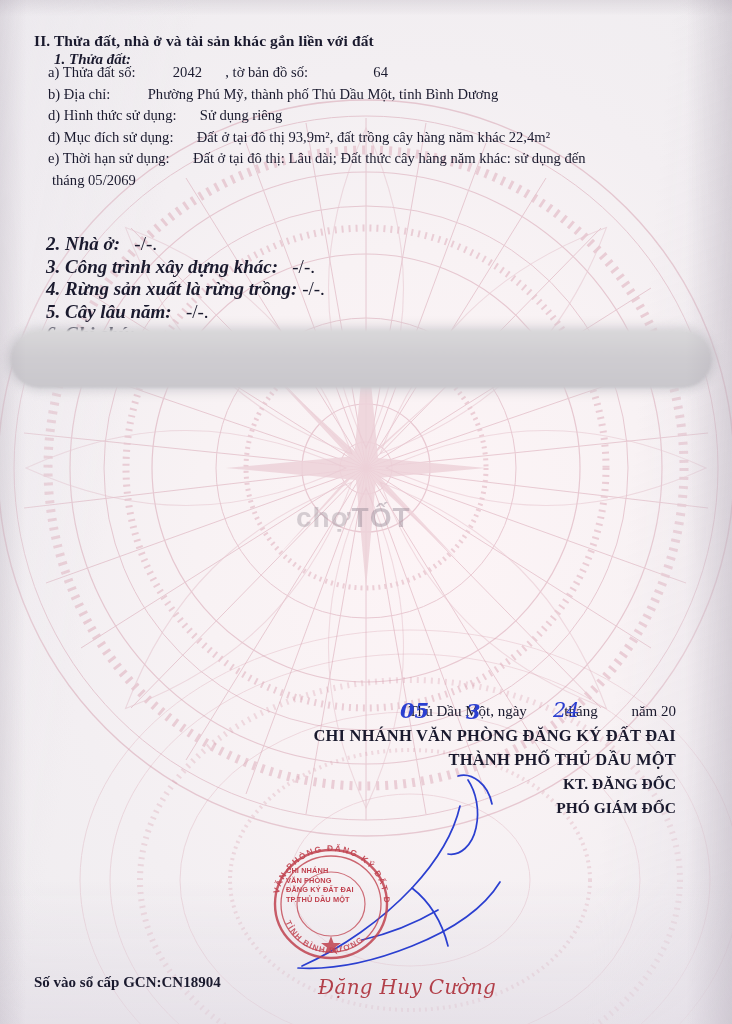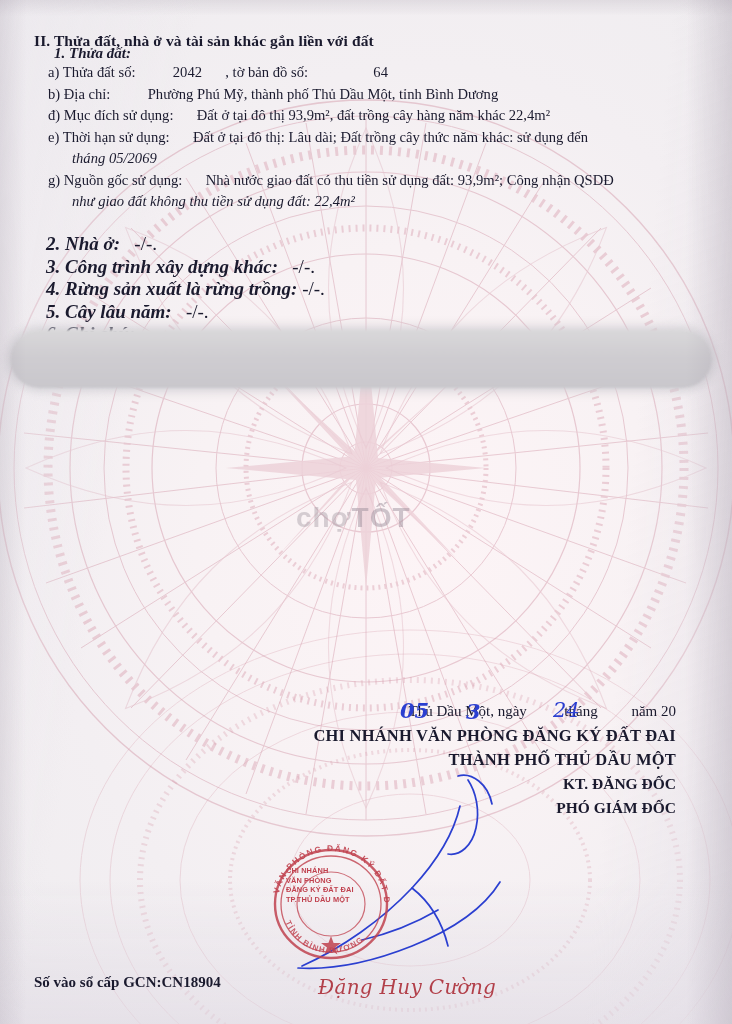--- a/index.html
+++ b/index.html
@@ -88,21 +88,21 @@
     position: absolute;
     left: 34px;
     top: 32px;
     font-weight: bold;
     font-size: 15.5px;
     letter-spacing: .1px;
   }
   .item-1 {
     position: absolute;
     left: 54px;
-    top: 45px;
+    top: 51px;
     font-weight: bold;
     font-style: italic;
     font-size: 15px;
   }
 
   .rows {
     position: absolute;
     left: 48px;
     top: 62px;
     width: 660px;
@@ -114,23 +114,22 @@
     white-space: nowrap;
     position: relative;
   }
   .row .lbl { }
   .row .val { }
   .gap-sm { display: inline-block; width: 16px; }
   .gap-md { display: inline-block; width: 30px; }
   .gap-lg { display: inline-block; width: 58px; }
   .indent-2 {
     display: block;
-    margin-left: 24px;
+    margin-left: 4px;
     white-space: nowrap;
-    font-style: italic;
   }
 
   .list-2 {
     position: absolute;
     left: 46px;
     top: 233px;
     font-size: 19px;
     line-height: 22.5px;
     font-weight: bold;
     font-style: italic;
@@ -392,40 +391,39 @@
         <span class="val">64</span>
       </div>
 
       <div class="row">
         <span class="lbl">b) Địa chỉ:</span>
         <span class="gap-md"></span>
         <span class="val">Phường Phú Mỹ, thành phố Thủ Dầu Một, tỉnh Bình Dương</span>
       </div>
 
 
+      <div class="row">
+        <span class="lbl">d) Hình thức sử dụng:</span>
+        <span class="gap-sm"></span>
+        <span class="val">Sử dụng riêng</span>
+      </div>
 
       <div class="row">
         <span class="lbl">đ) Mục đích sử dụng:</span>
         <span class="gap-sm"></span>
         <span class="val">Đất ở tại đô thị 93,9m², đất trồng cây hàng năm khác 22,4m²</span>
       </div>
 
       <div class="row">
         <span class="lbl">e) Thời hạn sử dụng:</span>
         <span class="gap-sm"></span>
-        <span class="val">Đất ở tại đô thị: Lâu dài; Đất trồng cây thức năm khác: sử dụng đến</span>
+        <span class="val">Đất ở tại đô thị: Lâu dài; Đất thức cây hàng năm khác: sử dụng đến</span>
         <span class="indent-2">tháng 05/2069</span>
       </div>
 
-      <div class="row">
-        <span class="lbl">g) Nguồn gốc sử dụng:</span>
-        <span class="gap-sm"></span>
-        <span class="val">Nhà nước giao đất có thu tiền sử dụng đất: 93,9m²; Công nhận QSDĐ</span>
-        <span class="indent-2">như giao đất không thu tiền sử dụng đất: 22,4m²</span>
-      </div>
 
     </div>
 
     <div class="list-2">
       <span class="li">
         <span>2. Nhà ở:</span>
         <span class="dash">&nbsp;</span>
         <span class="dash">-/-.</span>
       </span>
       <span class="li">

